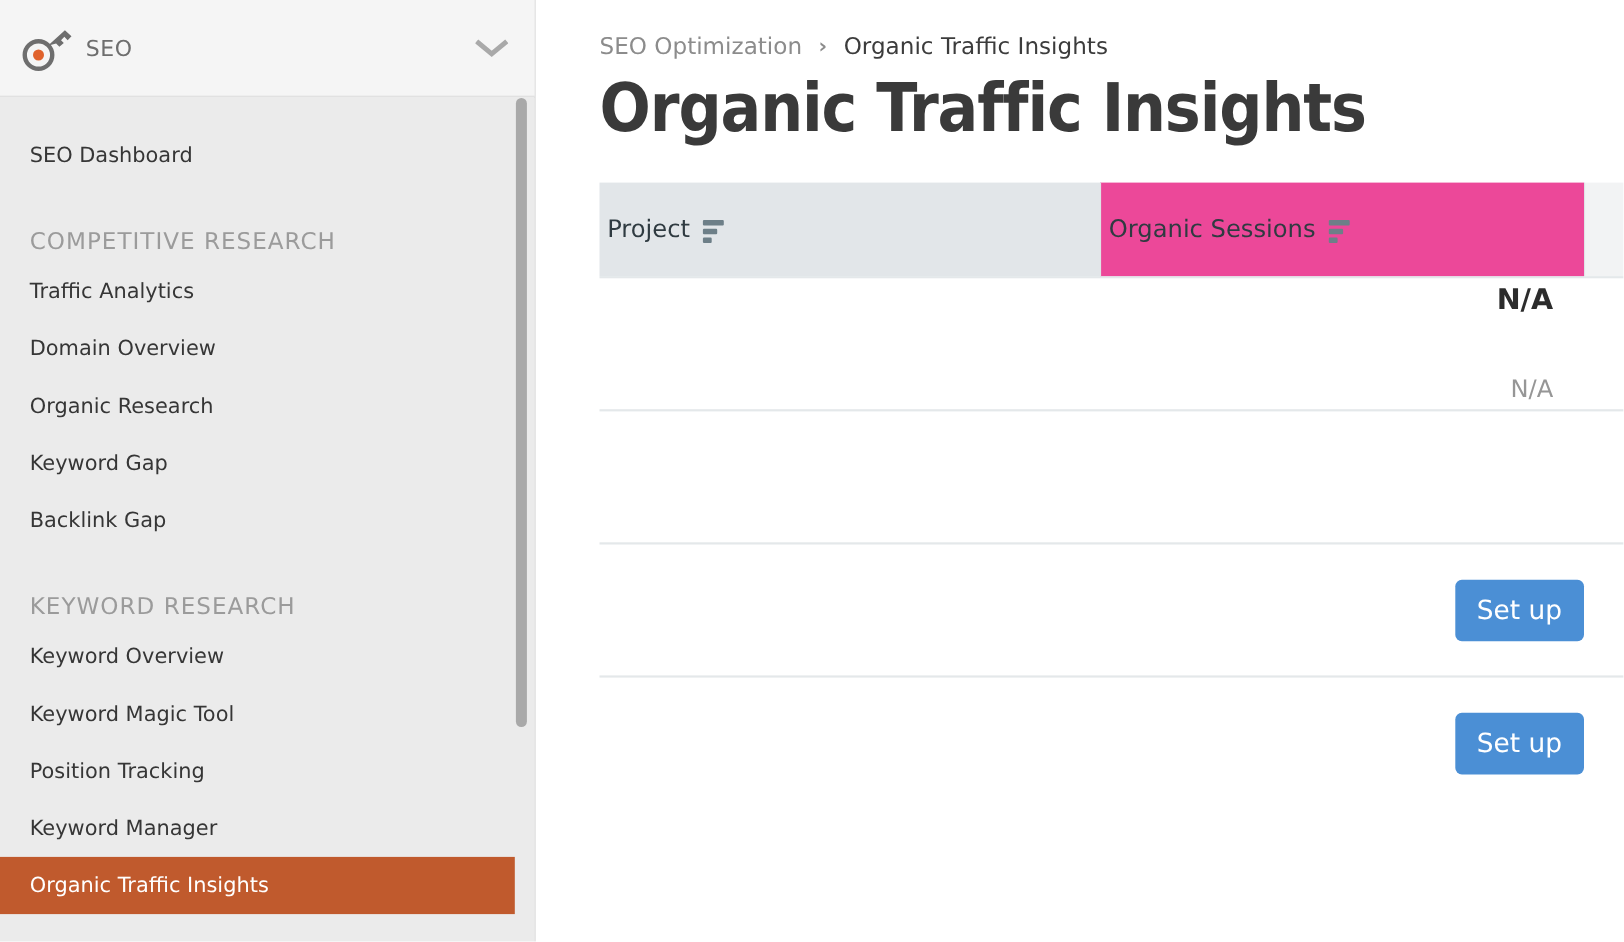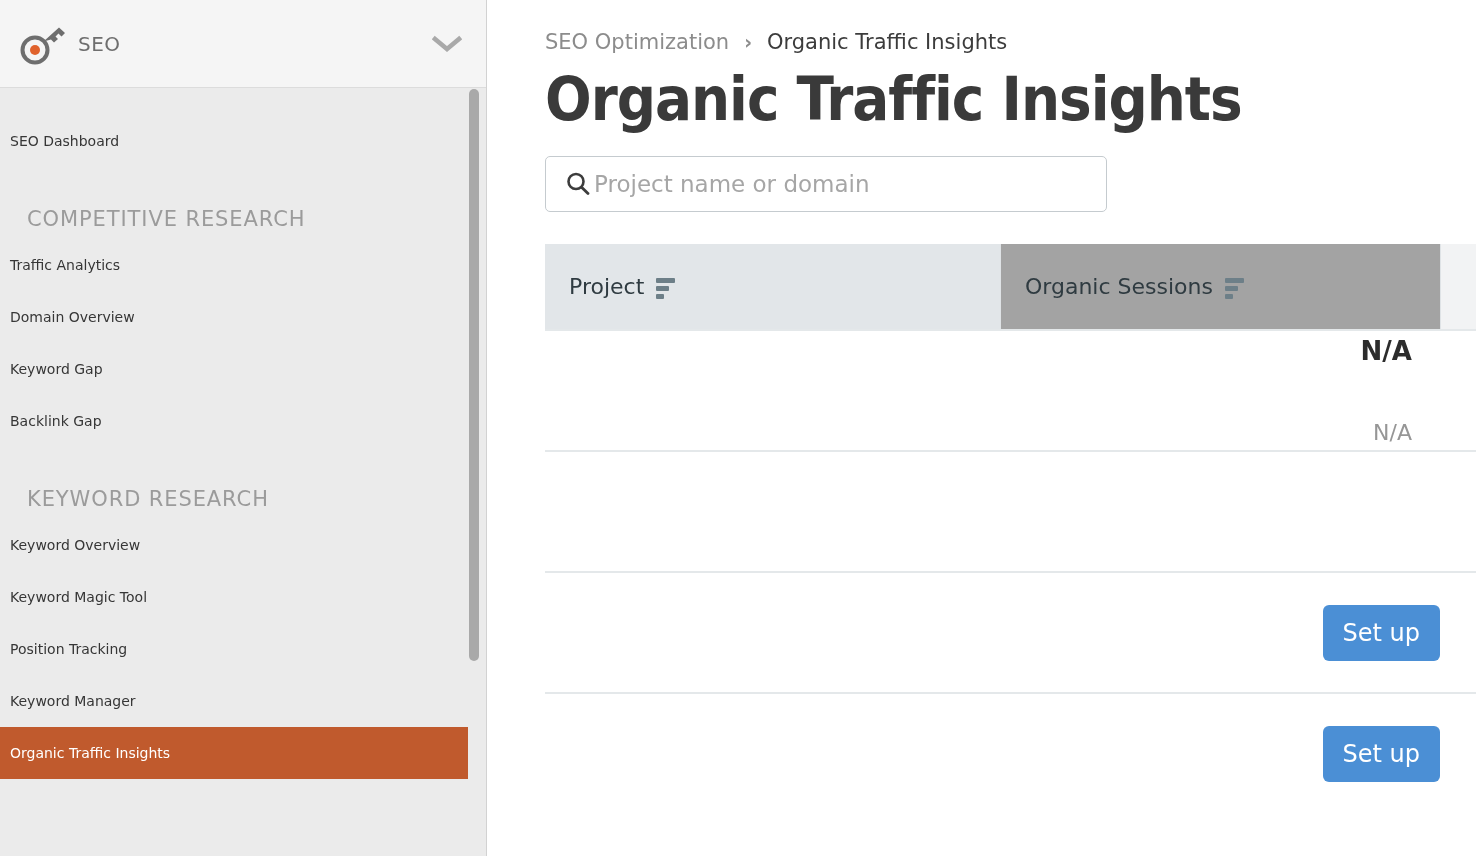--- a/index.html
+++ b/index.html
@@ -32,22 +32,22 @@
     font-weight: 400; margin-left: 4px;
   }
   .chevron { margin-left: auto; width: 34px; height: 34px; display:flex; align-items:center; justify-content:center; }
 
   .sb-scroll {
     position: absolute; top: 89px; left: 0; width: 486px; height: 767px;
     background: #ebebeb; overflow: hidden;
   }
   .sb-item {
     height: 52px; display: flex; align-items: center;
-    padding-left: 10px;
-    font-size: 14px; color: #363636; font-weight: 400;
+    padding-left: 27px;
+    font-size: 19px; color: #363636; font-weight: 400;
     white-space: nowrap;
   }
   .sb-item.first { margin-top: 26px; }
   .sb-item.active { background: #c05a2d; color: #ffffff; width: 468px; }
   .sb-section {
     height: 50px; display: flex; align-items: flex-end;
     padding-left: 27px; padding-bottom: 8px;
     font-size: 21px; color: #9b9b9b; letter-spacing: .9px;
     text-transform: uppercase; white-space: nowrap;
   }
@@ -92,25 +92,25 @@
     font-size: 23px; color: #3c3c3c;
     font-family: "DejaVu Sans", "Liberation Sans", sans-serif;
   }
   .search-input::placeholder { color: #a6a6a6; }
 
   
   .table { margin-top: 32px; width: 1000px; position: relative; }
   .thead { display: flex; height: 85px; }
   .th {
     display: flex; align-items: center; gap: 12px;
-    font-size: 22px; color: #2f3b41; padding-left: 24px;
+    font-size: 22px; color: #2f3b41; padding-left: 7px;
     white-space: nowrap;
   }
   .th.col-project { width: 455px; background: #e2e6e9; }
-  .th.col-sessions { width: 440px; background: #a3a3a3; border-left: 1px solid #dfe3e6; }
+  .th.col-sessions { width: 440px; background: #ec4899; border-left: 1px solid #dfe3e6; }
   .th.col-extra { width: 105px; background: #f2f3f4; border-left: 1px solid #dfe3e6; }
   .sort-icon { display: inline-flex; flex-direction: column; gap: 3px; padding-top: 3px; }
   .sort-icon i { display:block; height: 5px; background: #6d7f88; border-radius: 1px; }
   .sort-icon i:nth-child(1){ width: 19px; }
   .sort-icon i:nth-child(2){ width: 13px; }
   .sort-icon i:nth-child(3){ width: 8px; }
 
   .trow {
     display: flex; height: 121px; border-top: 2px solid #e4e8ea;
     align-items: center;
@@ -164,20 +164,23 @@
       <div class="sb-section gap">
         <span>Competitive Research</span>
       </div>
       <div class="sb-item">
         <span>Traffic Analytics</span>
       </div>
       <div class="sb-item">
         <span>Domain Overview</span>
       </div>
       <div class="sb-item">
+        <span>Organic Research</span>
+      </div>
+      <div class="sb-item">
         <span>Keyword Gap</span>
       </div>
       <div class="sb-item">
         <span>Backlink Gap</span>
       </div>
 
       <div class="sb-section gap">
         <span>Keyword Research</span>
       </div>
       <div class="sb-item">
@@ -205,29 +208,20 @@
   <main class="main">
 
     <nav class="breadcrumb">
       <span class="bc-parent">SEO Optimization</span>
       <span class="bc-sep">›</span>
       <span class="bc-current">Organic Traffic Insights</span>
     </nav>
 
     <h1 class="page-title">Organic Traffic Insights</h1>
 
-    <div class="search-box">
-      <span class="search-icon">
-        <svg width="28" height="28" viewBox="0 0 28 28">
-          <circle cx="12" cy="11.5" r="7.5" fill="none" stroke="#3c3c3c" stroke-width="2.6"></circle>
-          <path d="M17.6 17.2 L24 23.6" stroke="#3c3c3c" stroke-width="2.8" stroke-linecap="round"></path>
-        </svg>
-      </span>
-      <input class="search-input" type="text" placeholder="Project name or domain" style="">
-    </div>
 
     <div class="table">
 
       <div class="thead">
         <div class="th col-project">
           <span>Project</span>
           <span class="sort-icon">
               <i></i>
               <i></i>
               <i></i>

